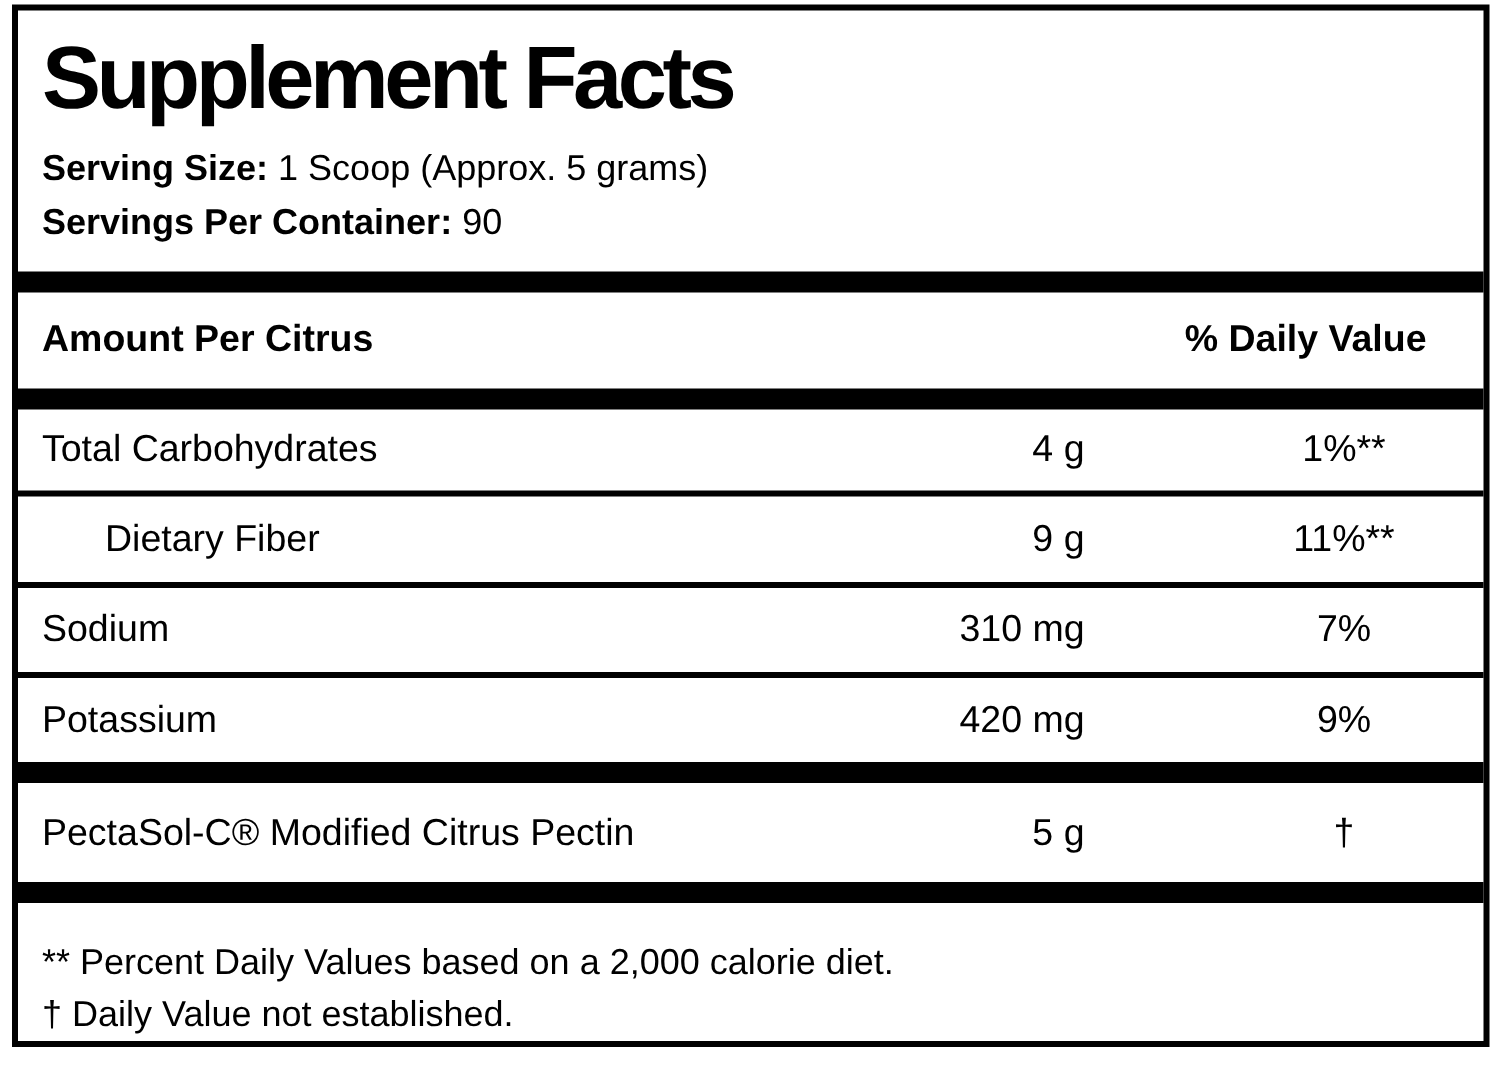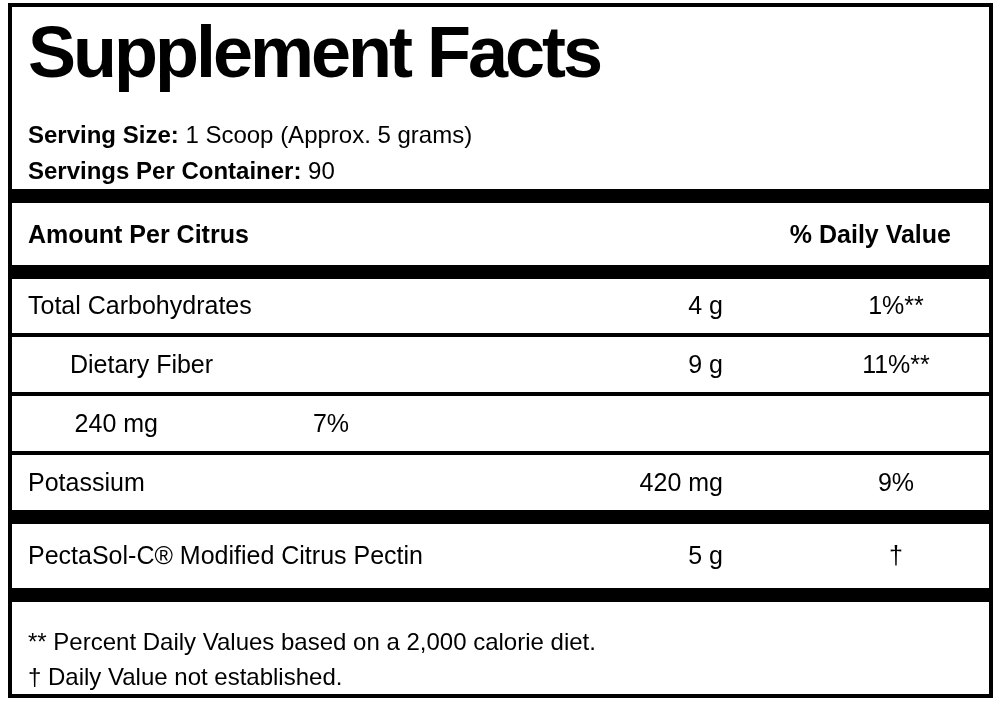--- a/index.html
+++ b/index.html
@@ -18,27 +18,27 @@
     background: #fff;
     display: flex;
     flex-direction: column;
   }
   
   .top-section {
     height: 191px;
     padding: 2px 10px 0 16px;
   }
   .sf-title {
-    font-size: 72px;
+    font-size: 59px;
     font-weight: bold;
     letter-spacing: -3px;
     line-height: 86px;
     white-space: nowrap;
   }
-  .serving-block { margin-top: 22px; }
+  .serving-block { }
   .serving-line {
     font-size: 24px;
     line-height: 36px;
     white-space: nowrap;
   }
   .serving-line b { font-weight: bold; }
   
   .bar-thick {
     height: 14px;
     background: #000;
@@ -105,21 +105,22 @@
     <span class="n-name">Total Carbohydrates</span>
     <span class="n-amt">4 g</span>
     <span class="n-dv">1%**</span>
   </div>
   <div class="nrow indent">
     <span class="n-name">Dietary Fiber</span>
     <span class="n-amt">9 g</span>
     <span class="n-dv">11%**</span>
   </div>
   <div class="nrow">
-    <span class="n-amt">240 mg</span>
+    <span class="n-name">Sodium</span>
+    <span class="n-amt">310 mg</span>
     <span class="n-dv">7%</span>
   </div>
   <div class="nrow">
     <span class="n-name">Potassium</span>
     <span class="n-amt">420 mg</span>
     <span class="n-dv">9%</span>
   </div>
 
   <div class="bar-thick"></div>
 

